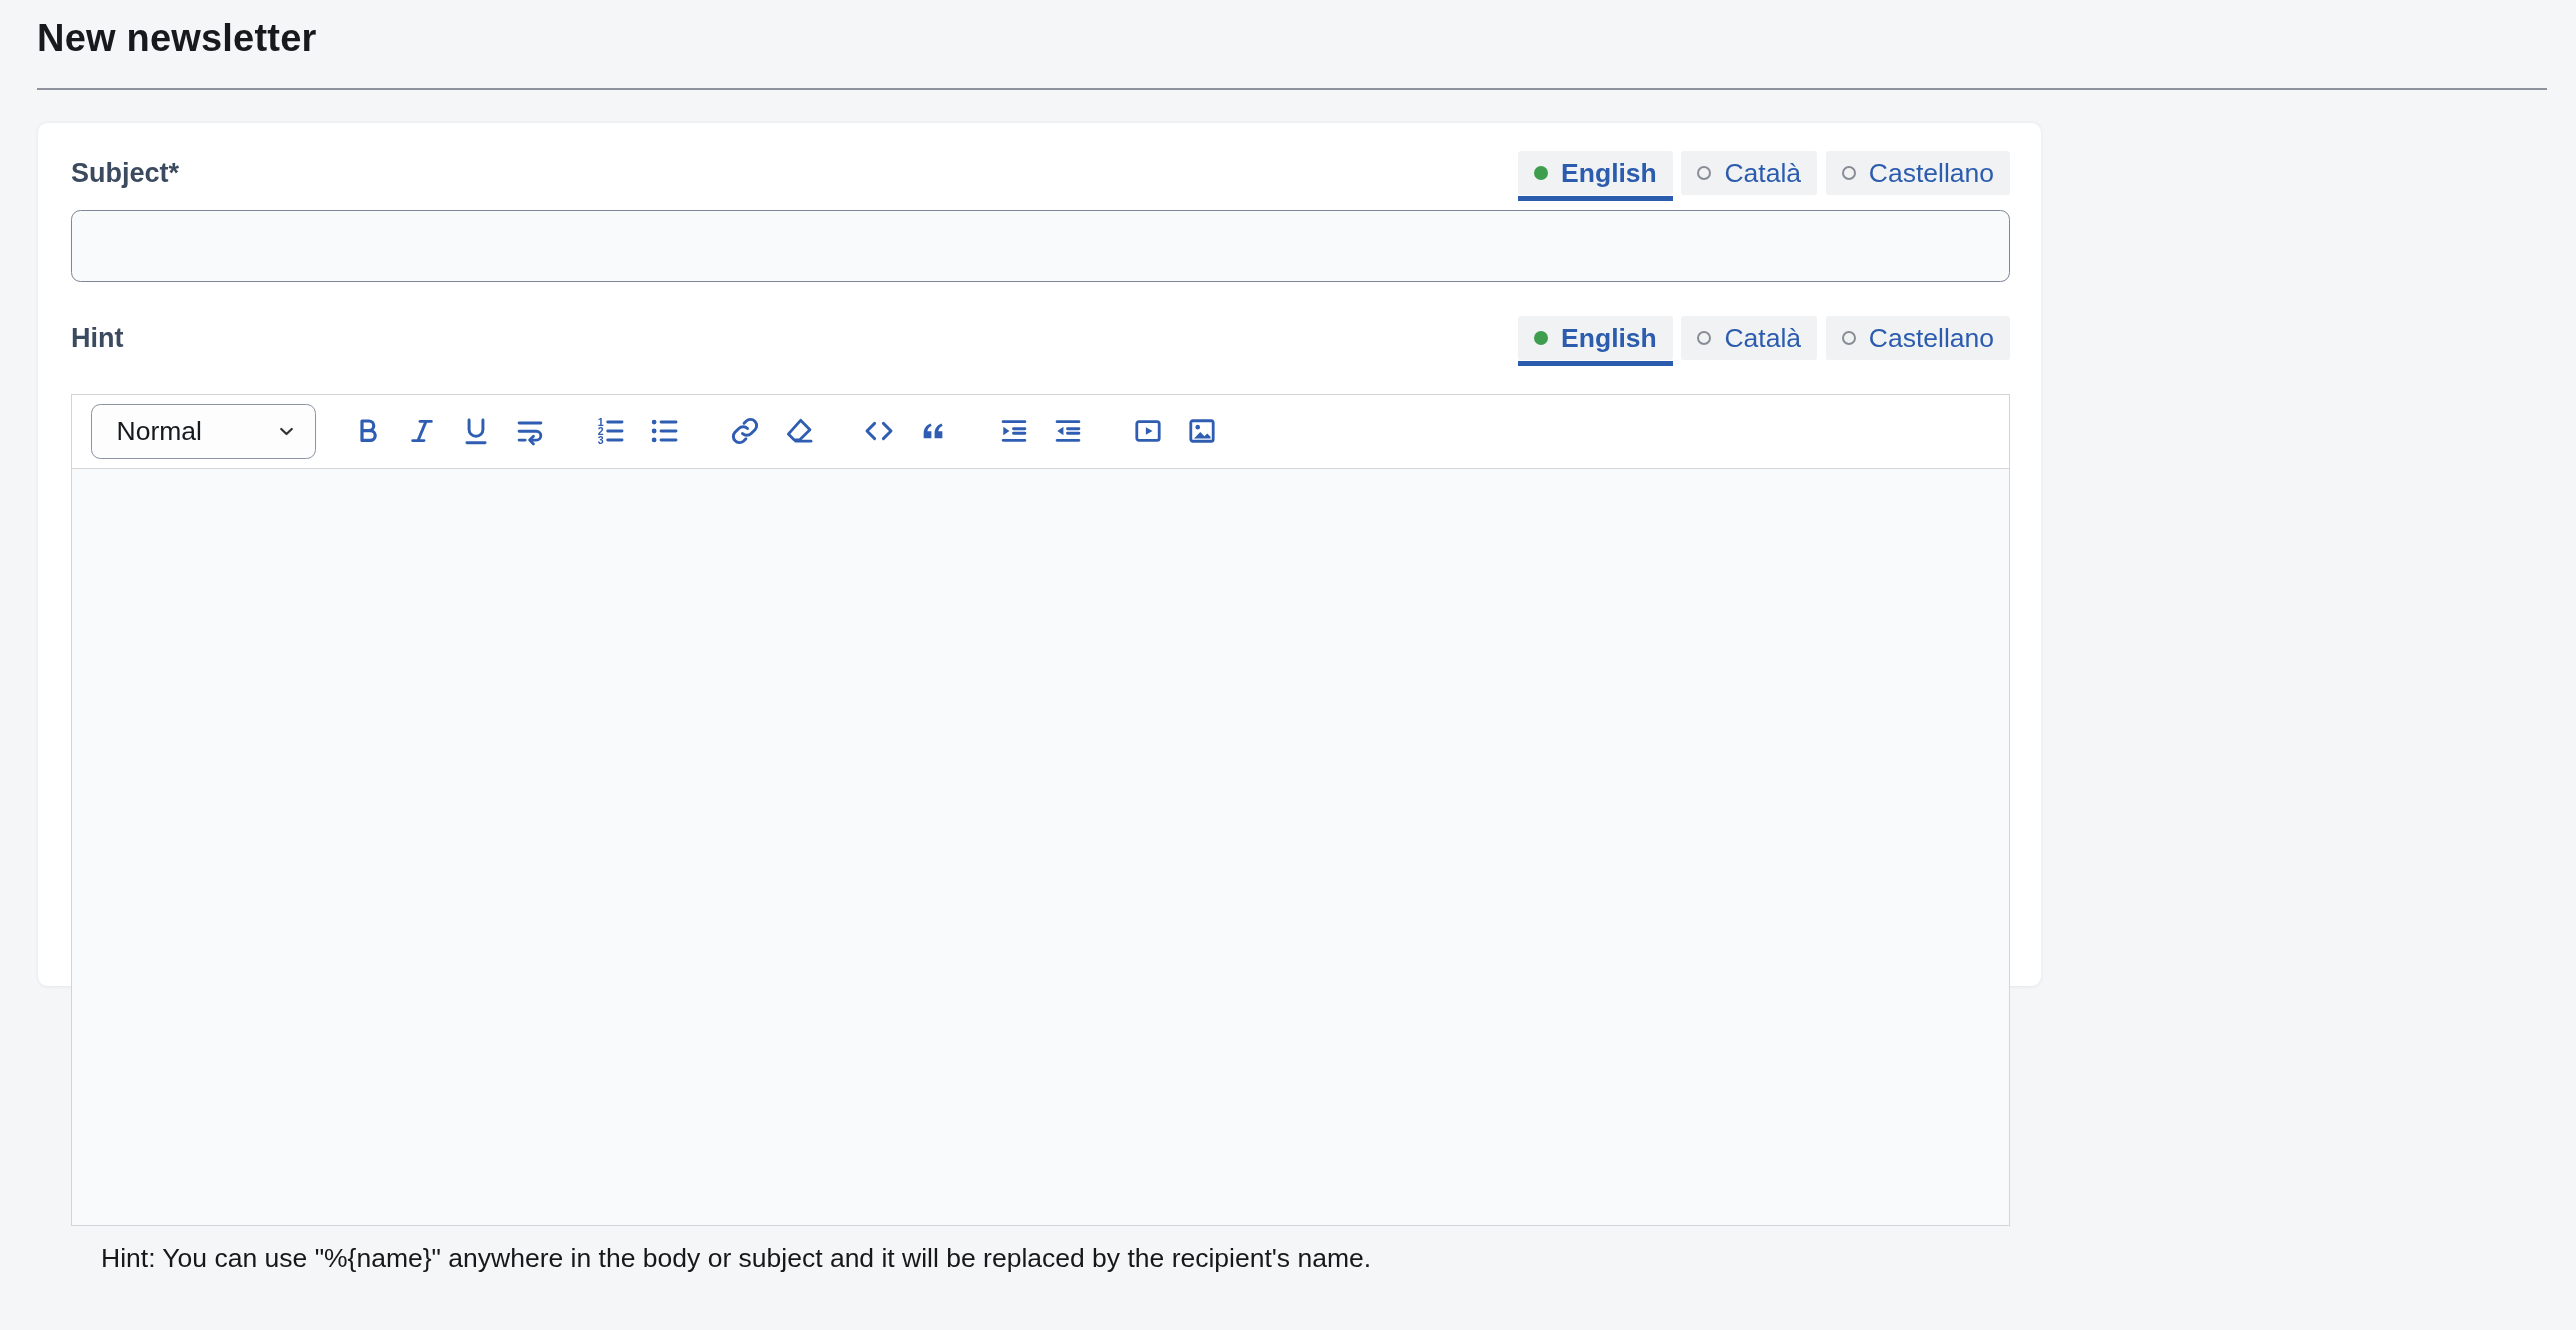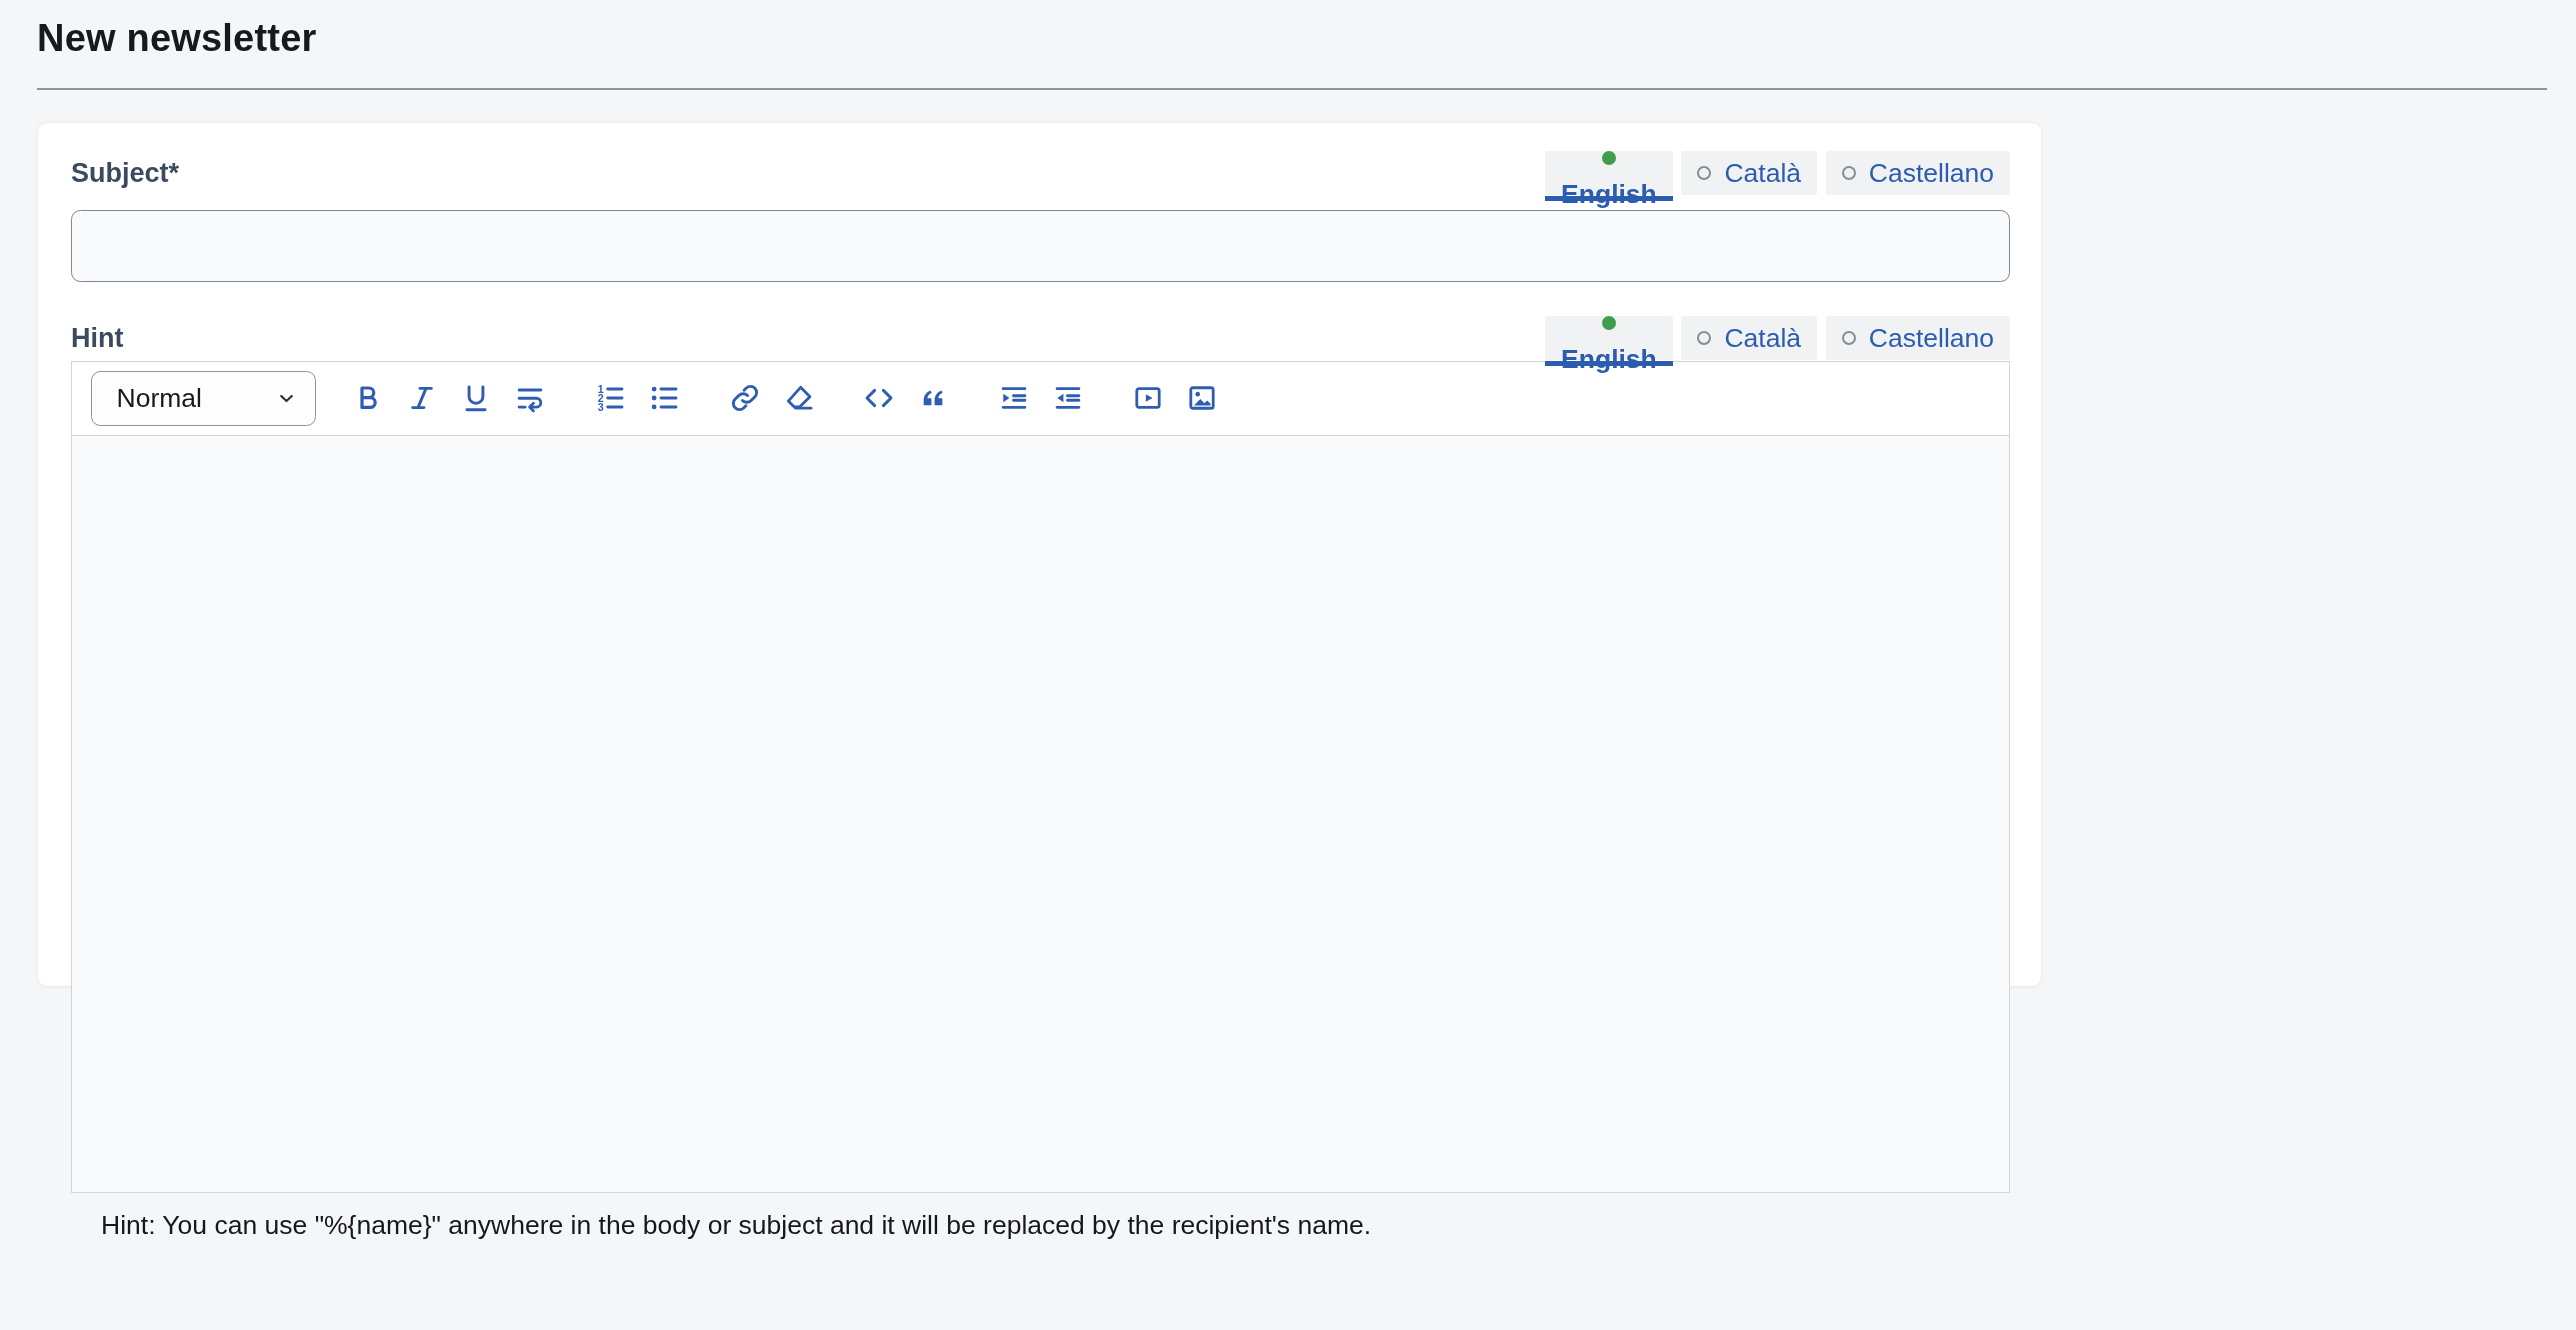--- a/index.html
+++ b/index.html
@@ -30,37 +30,37 @@
 
   .lang-switcher { display: flex; align-items: center; gap: 8.5px; }
   .lang-chip {
     position: relative;
     display: flex; align-items: center; gap: 13.2px;
     height: 44px; padding: 0 16px;
     background: #f1f2f4; border: none; border-radius: 2.8px;
     font-family: inherit; font-size: 26.5px; color: #2b5cad;
     cursor: pointer;
   }
-  .lang-chip.selected { font-weight: 700; flex-direction: column; }
+  .lang-chip.selected { font-weight: 700; }
   .radio-dot { width: 14px; height: 14px; border-radius: 50%; background: #3f9e4e; flex: 0 0 auto; }
   .radio-ring { width: 14px; height: 14px; border-radius: 50%; border: 2.8px solid #878d96; background: transparent; flex: 0 0 auto; }
   .active-underline { position: absolute; left: 0; right: 0; bottom: -5.7px; height: 4.7px; background: #2b5cad; }
 
   .text-input {
     display: block;
     margin-top: 14px;
     width: 1939px; height: 72px;
     border: 1.9px solid #7d8796; border-radius: 9.4px;
     background: #f9fafb;
     font-family: inherit; font-size: 28px; color: #222;
     padding: 0 21px;
     outline: none;
   }
 
-  .editor { width: 1939px; border: 1.9px solid #d2d4d8; background: #fdba74; }
+  .editor { margin-top: 33px; width: 1939px; border: 1.9px solid #d2d4d8; background: #fdba74; }
   .toolbar {
     height: 74px; background: #ffffff;
     border-bottom: 1.9px solid #d2d4d8;
     display: flex; align-items: center;
     padding: 0 19px;
   }
   .style-dropdown {
     width: 225px; height: 55px;
     border: 1.9px solid #8a94a2; border-radius: 9.4px;
     background: #fdfdfe;

